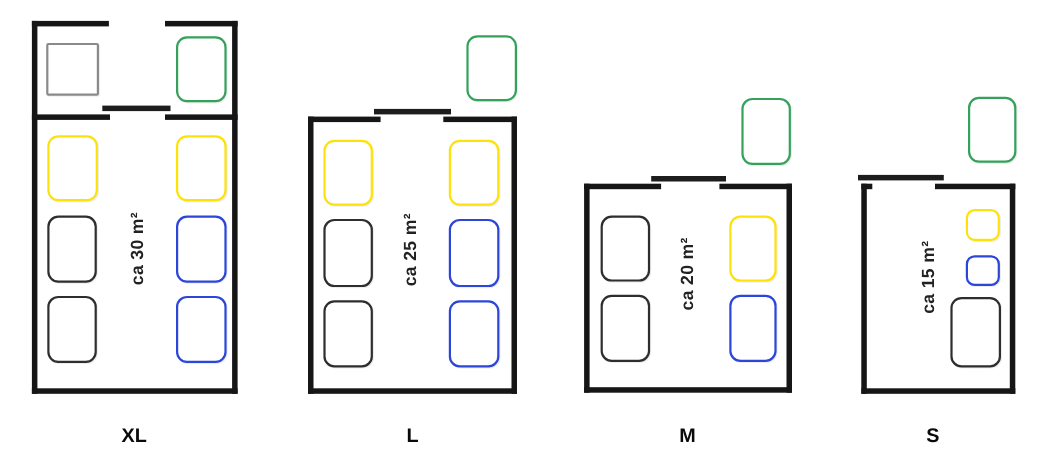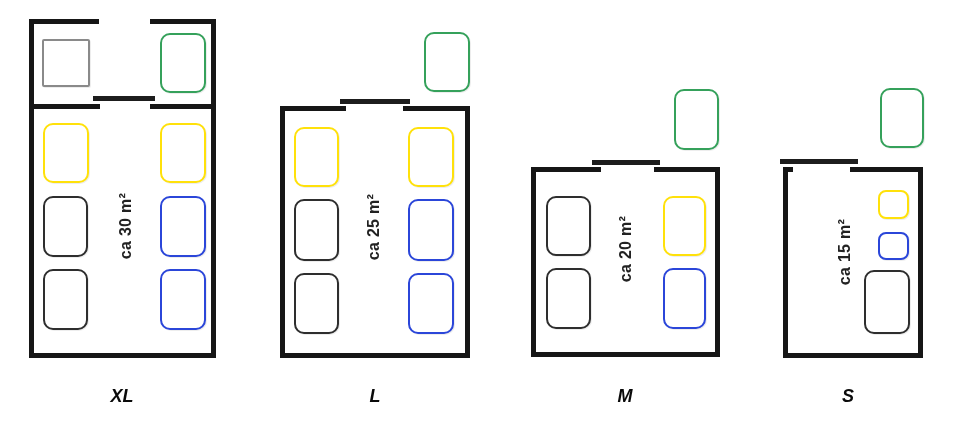--- a/index.html
+++ b/index.html
@@ -20,21 +20,21 @@
   .box.square{border-radius:2px;}
   .box.small{border-radius:8px;}
   .area-label{
     position:absolute;white-space:nowrap;
     font-size:16px;font-weight:600;color:#222;
     transform:translate(-50%,-50%) rotate(-90deg);
     letter-spacing:0.3px;
   }
   .unit-label{
     position:absolute;top:386px;transform:translateX(-50%);
-    font-size:18px;font-weight:700;color:#0a0a0a;font-style:italic;
+    font-size:18px;font-weight:700;color:#0a0a0a;
   }
 </style>
 </head>
 <body>
 
 <div id="canvas">
 
   <div>
 
     <div class="wall" style="left: 29px; top: 19px; width: 5px; height: 339px; background: rgb(22, 22, 22);"></div>

